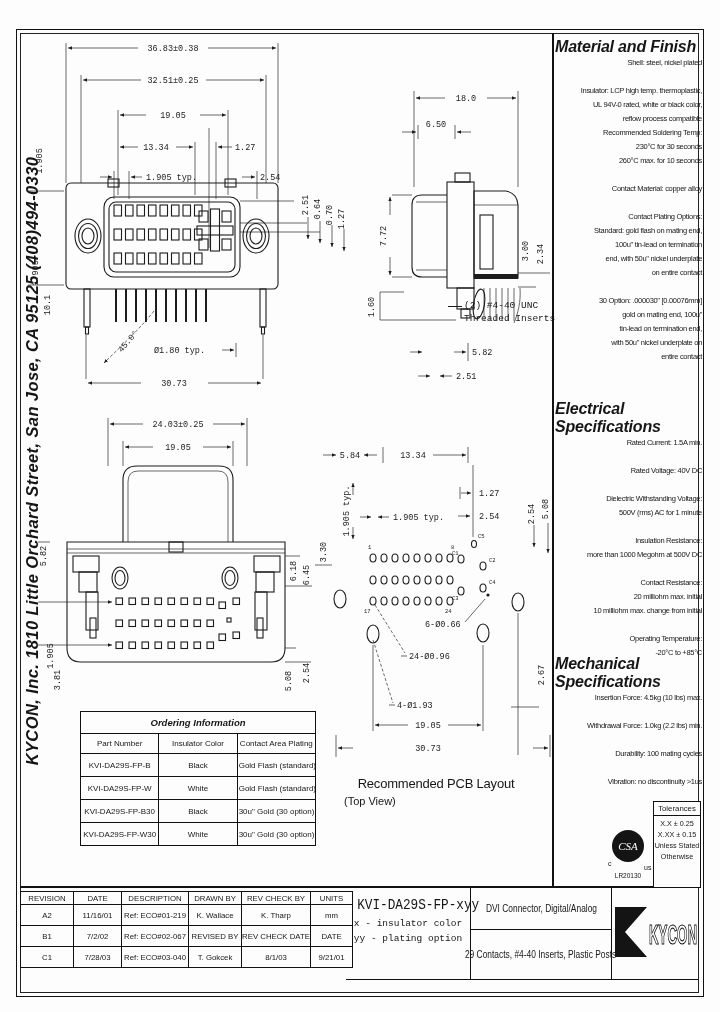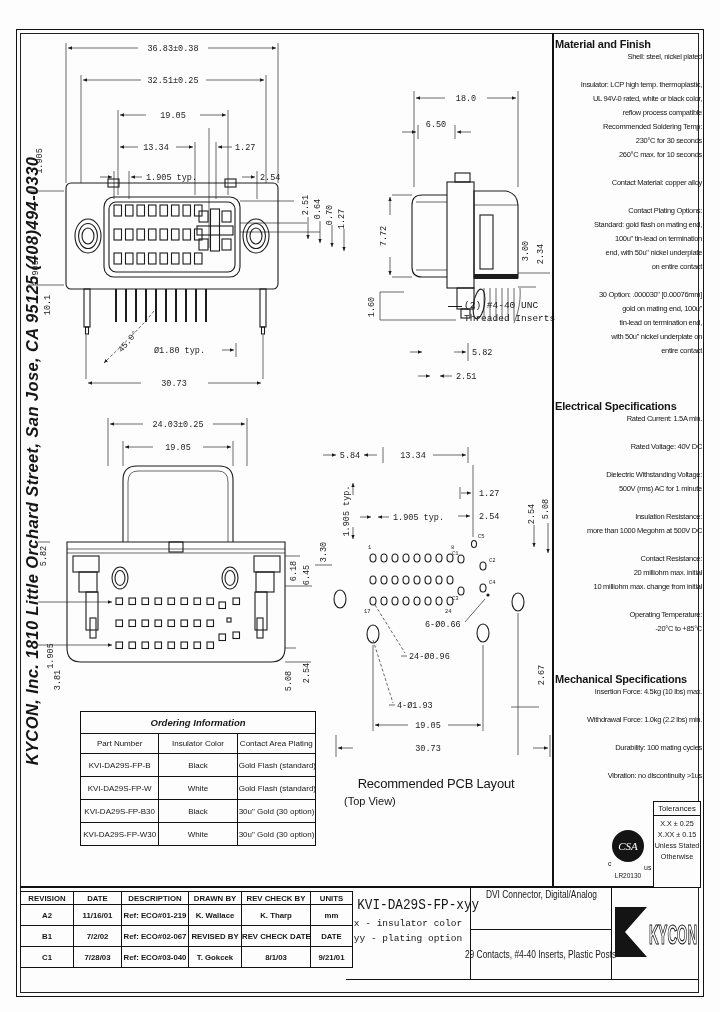--- a/index.html
+++ b/index.html
@@ -17,53 +17,53 @@
   svg{position:absolute;overflow:visible;}
   .ln{fill:none;stroke:#1c1c1c;stroke-width:1.1;}
   .lt{fill:none;stroke:#2a2a2a;stroke-width:.7;}
   .dash{fill:none;stroke:#2a2a2a;stroke-width:.7;stroke-dasharray:3 2;}
   .fillb{fill:#1c1c1c;stroke:none;}
   .dt{font-family:"Liberation Mono",monospace;font-size:8.5px;fill:#1c1c1c;}
   .dts{font-family:"Liberation Mono",monospace;font-size:5.5px;fill:#1c1c1c;}
   .mid{text-anchor:middle;}
   
   .spec-col{left:555px;width:147px;}
-  .spec-h{font-weight:bold;font-size:11px;letter-spacing:-.2px;}
+  .spec-h{font-weight:bold;font-style:italic;font-size:16px;letter-spacing:-.2px;}
   .spec-lines{font-size:7.5px;line-height:14px;letter-spacing:-.3px;white-space:pre-wrap;text-align:right;}
   .tolbox{left:653px;top:801px;width:46px;height:85px;border:1px solid #111;background:#fdfdfd;}
   .tolbox .t{font-size:7.8px;text-align:center;border-bottom:1px solid #111;padding:2px 0;}
   .tolbox .b{font-size:7.2px;line-height:1.55;text-align:center;white-space:pre-wrap;padding-top:2px;}
   
   .note{left:464px;top:299px;font-family:"Liberation Mono",monospace;font-size:9.5px;line-height:1.4;}
   .pcb-cap{left:344px;top:776px;width:184px;text-align:center;font-size:13px;letter-spacing:-.2px;}
   .pcb-cap2{left:344px;top:795px;width:184px;font-size:11px;}
   
   table{border-collapse:collapse;}
   .ord{left:80px;top:711px;}
   .ord table{width:236px;table-layout:fixed;}
   .ord td,.ord th{border:1.2px solid #111;font-weight:normal;font-size:8px;text-align:center;
        padding:2px 1px;overflow:hidden;white-space:nowrap;}
   .ord .title{font-style:italic;font-weight:bold;font-size:9.5px;height:17px;}
   .ord .hdr{height:20px;}
   .ord .r{height:23px;}
   
   .rev{left:20px;top:891px;}
   .rev table{width:326px;table-layout:fixed;}
-  .rev td,.rev th{border:1.4px solid #111;font-weight:bold;font-size:7.8px;text-align:center;
+  .rev td,.rev th{border:1.4px solid #111;font-weight:normal;font-size:7.8px;text-align:center;
        padding:1px 0;overflow:hidden;white-space:nowrap;}
   .rev .hr{height:13px;}
   .rev .dr{height:21px;}
   
   .tblock{left:346px;top:888px;width:352px;height:91px;border-bottom:1.5px solid #111;display:flex;}
   .tb-part{width:124px;border-right:1.5px solid #111;text-align:center;}
   .tb-part .pn{margin-top:8px;font-family:"Liberation Mono",monospace;font-size:15.5px;
        transform:scaleX(.82);transform-origin:center;white-space:nowrap;}
   .tb-part .sub{font-family:"Liberation Mono",monospace;font-size:9.5px;margin-top:4px;white-space:nowrap;}
   .tb-desc{width:140px;border-right:1.5px solid #111;display:flex;flex-direction:column;}
-  .tb-desc .d1{flex:1;border-bottom:1.5px solid #111;display:flex;justify-content:center;}
+  .tb-desc .d1{flex:1;border-bottom:1.5px solid #111;display:flex;align-items:center;justify-content:center;}
   .tb-desc .d2{flex:1.2;display:flex;align-items:center;justify-content:center;}
   .tb-desc .dtxt{font-size:10.5px;white-space:nowrap;transform:scaleX(.8);}
   .tb-logo{flex:1;position:relative;}
 </style>
 </head>
 <body>
 
 <div class="abs frame-outer"></div>
 <div class="abs frame-inner"></div>
 <div class="abs vline-specs"></div>
@@ -533,21 +533,21 @@
 Insulation Resistance:
   more than 1000 Megohm at 500V DC
 
 Contact Resistance:
   20 milliohm max. initial
   10 milliohm max. change from initial
 
 Operating Temperature:
   -20°C to +85°C</div>
 </div>
-<div class="abs spec-col" style="top:673px;">
+<div class="abs spec-col" style="top:655px;">
   <div class="spec-h">Mechanical Specifications</div>
   <div class="spec-lines">Insertion Force: 4.5kg (10 lbs) max.
 
 Withdrawal Force: 1.0kg (2.2 lbs) min.
 
 Durability: 100 mating cycles
 
 Vibration: no discontinuity &gt;1us</div>
 </div>
 

